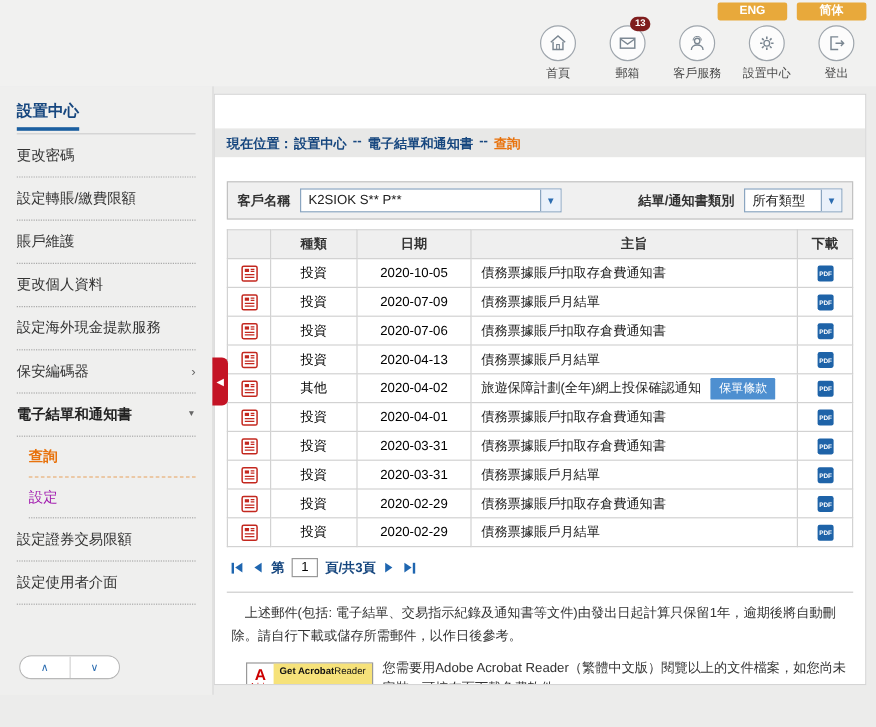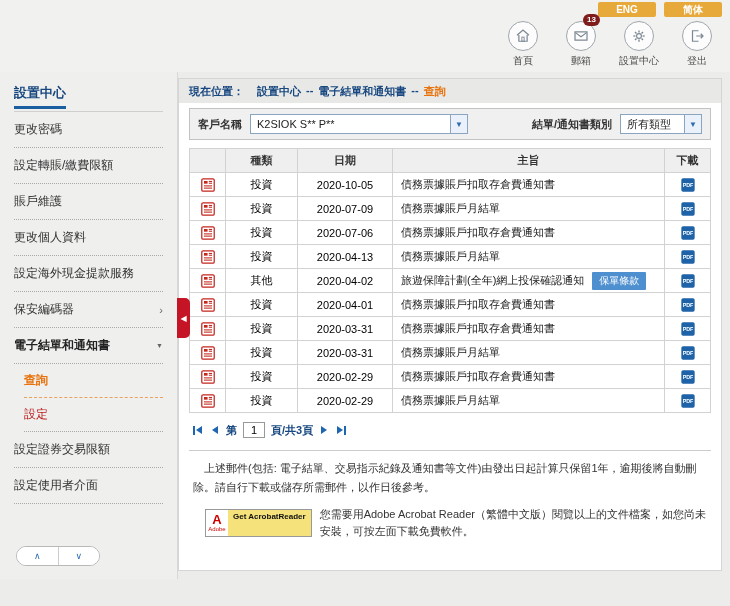--- a/index.html
+++ b/index.html
@@ -25,34 +25,34 @@
 
   
   .body { display:flex; height:507px; position:relative; }
   .sidebar { width:178px; background:#EFEFEE; padding-top:8px; position:relative; border-right:1px solid #D8D8D8; }
   .sidebar-title { margin:4px 14px 0; font-size:13px; font-weight:bold; color:#17477F; padding-bottom:5px; border-bottom:1px solid #CFCFCF; }
   .sidebar-title span { border-bottom:3px solid #1B5FA0; padding-bottom:4px; display:inline-block; margin-bottom:-3px; }
   .sb-item { display:flex; justify-content:space-between; align-items:center; margin:0 14px; padding:9px 0; font-size:12px; color:#333; border-bottom:1px dotted #A9A9A9; cursor:pointer; }
   .sb-item.bold { font-weight:bold; color:#222; }
   .sb-arrow { color:#666; font-size:11px; }
   .sb-arrow.down { font-size:7px; }
-  .sb-sub { margin:0 14px 0 24px; padding:8px 0; font-size:12px; color:#b91c1c; border-bottom:1px dotted #A9A9A9; cursor:pointer; }
+  .sb-sub { margin:0 14px 0 24px; padding:8px 0; font-size:12px; color:#a21caf; border-bottom:1px dotted #A9A9A9; cursor:pointer; }
   .sb-sub.active { color:#E8720C; font-weight:bold; border-bottom:1px dashed #E8A25C; }
   .sb-scroll { position:absolute; bottom:13px; left:16px; width:84px; height:20px; border:1px solid #B9B9B9; border-radius:10px; background:#fff; display:flex; overflow:hidden; }
   .sb-scroll button { flex:1; border:none; background:#fff; color:#2B6CB0; font-size:9px; cursor:pointer; font-family:inherit; }
   .sb-scroll button:first-child { border-right:1px solid #CCC; }
   .collapse-tab { position:absolute; left:177px; top:226px; width:13px; height:40px; background:#C41425; color:#fff; border-radius:0 5px 5px 0; display:flex; align-items:center; justify-content:center; font-size:8px; cursor:pointer; z-index:5; }
 
   
   .content { flex:1; margin:6px 8px 8px 0; background:#fff; border:1px solid #D5D5D5; display:flex; flex-direction:column; overflow:hidden; }
-  .breadcrumb { background:#E8E8E7; height:24px; display:flex; align-items:center; padding:0 10px; font-size:11px; font-weight:bold; color:#17477F; gap:13px; flex-shrink:0; }
+  .breadcrumb { background:#E8E8E7; height:24px; display:flex; align-items:center; padding:0 10px; font-size:11px; font-weight:bold; color:#17477F; gap:1px; flex-shrink:0;margin-top:28px; }
   .bc-sep { color:#17477F; }
   .bc-part { cursor:pointer; }
   .bc-part.last { color:#E8720C; }
-  .content-inner { padding:5px 10px 6px; flex:1; overflow:hidden; }
+  .content-inner { padding:20px 10px 6px; flex:1; overflow:hidden; }
 
   .filter-row { border:1px solid #C2C2C2; background:#F0F0F0; display:flex; align-items:center; padding:5px 8px; gap:8px; font-size:11px; }
   .filter-label { font-weight:bold; color:#333; white-space:nowrap; }
   .sel { display:flex; border:1px solid #8AA5C0; background:#fff; height:20px; align-items:center; cursor:pointer; }
   .sel.customer { width:218px; }
   .sel.type { width:82px; }
   .sel-val { padding:0 6px; font-size:11px; color:#222; flex:1; white-space:nowrap; overflow:hidden; }
   .sel-arrow { width:17px; align-self:stretch; border-left:1px solid #8AA5C0; background:#EAF1FA; color:#2B6CB0; display:flex; align-items:center; justify-content:center; font-size:8px; }
   .spacer { flex:1; }
 
@@ -76,21 +76,21 @@
   .notes { border-top:1px solid #CCC; margin-top:8px; padding:8px 4px 0; }
   .notes-title { color:#E8720C; font-weight:bold; font-size:12px; margin-bottom:4px; }
   .notes-text { font-size:11px; color:#333; line-height:1.7; text-indent:1em; }
   .acrobat-row { display:flex; align-items:center; gap:8px; margin-top:10px; padding-left:12px; }
   .acro-badge { display:flex; border:1px solid #999; background:#fff; height:28px; align-items:stretch; cursor:pointer; flex-shrink:0; }
   .acro-left { width:22px; display:flex; flex-direction:column; align-items:center; justify-content:center; }
   .acro-a { color:#C00; font-weight:bold; font-size:13px; line-height:1; }
   .acro-brand { color:#C00; font-size:6px; line-height:1; }
   .acro-right { background:#F6E27A; padding:2px 5px; display:flex; flex-direction:row; justify-content:center; }
   .acro-l1 { font-size:8px; font-weight:bold; color:#111; line-height:1.2; }
-  .acro-l2 { font-size:8px; font-weight:bold; color:#111; line-height:1.2; }
+  .acro-l2 { font-size:8px; font-weight:normal; color:#111; line-height:1.2; }
   .acro-text { font-size:11px; color:#333; line-height:1.5; }
 </style>
 </head>
 <body>
 
 <div class="page">
 
   <div class="header">
     <button class="lang-btn lang-eng">ENG</button>
     <button class="lang-btn lang-cn">简体</button>
@@ -107,20 +107,30 @@
         </div>
         <div class="qi">
           <div class="qi-circle">
             <svg viewBox="0 0 24 24" width="18" height="18">
               <rect x="4" y="6.5" width="16" height="11" fill="none" stroke="#7A8691" stroke-width="1.6"></rect>
               <path d="M4.5 7.5 L12 13 L19.5 7.5" fill="none" stroke="#7A8691" stroke-width="1.4"></path>
             </svg>
           </div>
           <span class="qi-badge">13</span>
           <div class="qi-label">郵箱</div>
+        </div>
+        <div class="qi">
+          <div class="qi-circle">
+            <svg viewBox="0 0 24 24" width="18" height="18">
+              <circle cx="12" cy="9.5" r="3" fill="none" stroke="#7A8691" stroke-width="1.5"></circle>
+              <path d="M5.5 19.5 c0-3.5 3-5.5 6.5-5.5 s6.5 2 6.5 5.5" fill="none" stroke="#7A8691" stroke-width="1.5"></path>
+              <path d="M7.5 9 a4.5 4.5 0 0 1 9 0" fill="none" stroke="#7A8691" stroke-width="1.1"></path>
+            </svg>
+          </div>
+          <div class="qi-label">客戶服務</div>
         </div>
         <div class="qi">
           <div class="qi-circle">
             <svg viewBox="0 0 24 24" width="18" height="18">
               <circle cx="12" cy="12" r="3.2" fill="none" stroke="#7A8691" stroke-width="1.5"></circle>
               <g stroke="#7A8691" stroke-width="1.8">
                 <line x1="12" y1="4.5" x2="12" y2="7.2"></line>
                 <line x1="12" y1="16.8" x2="12" y2="19.5"></line>
                 <line x1="4.5" y1="12" x2="7.2" y2="12"></line>
                 <line x1="16.8" y1="12" x2="19.5" y2="12"></line>

